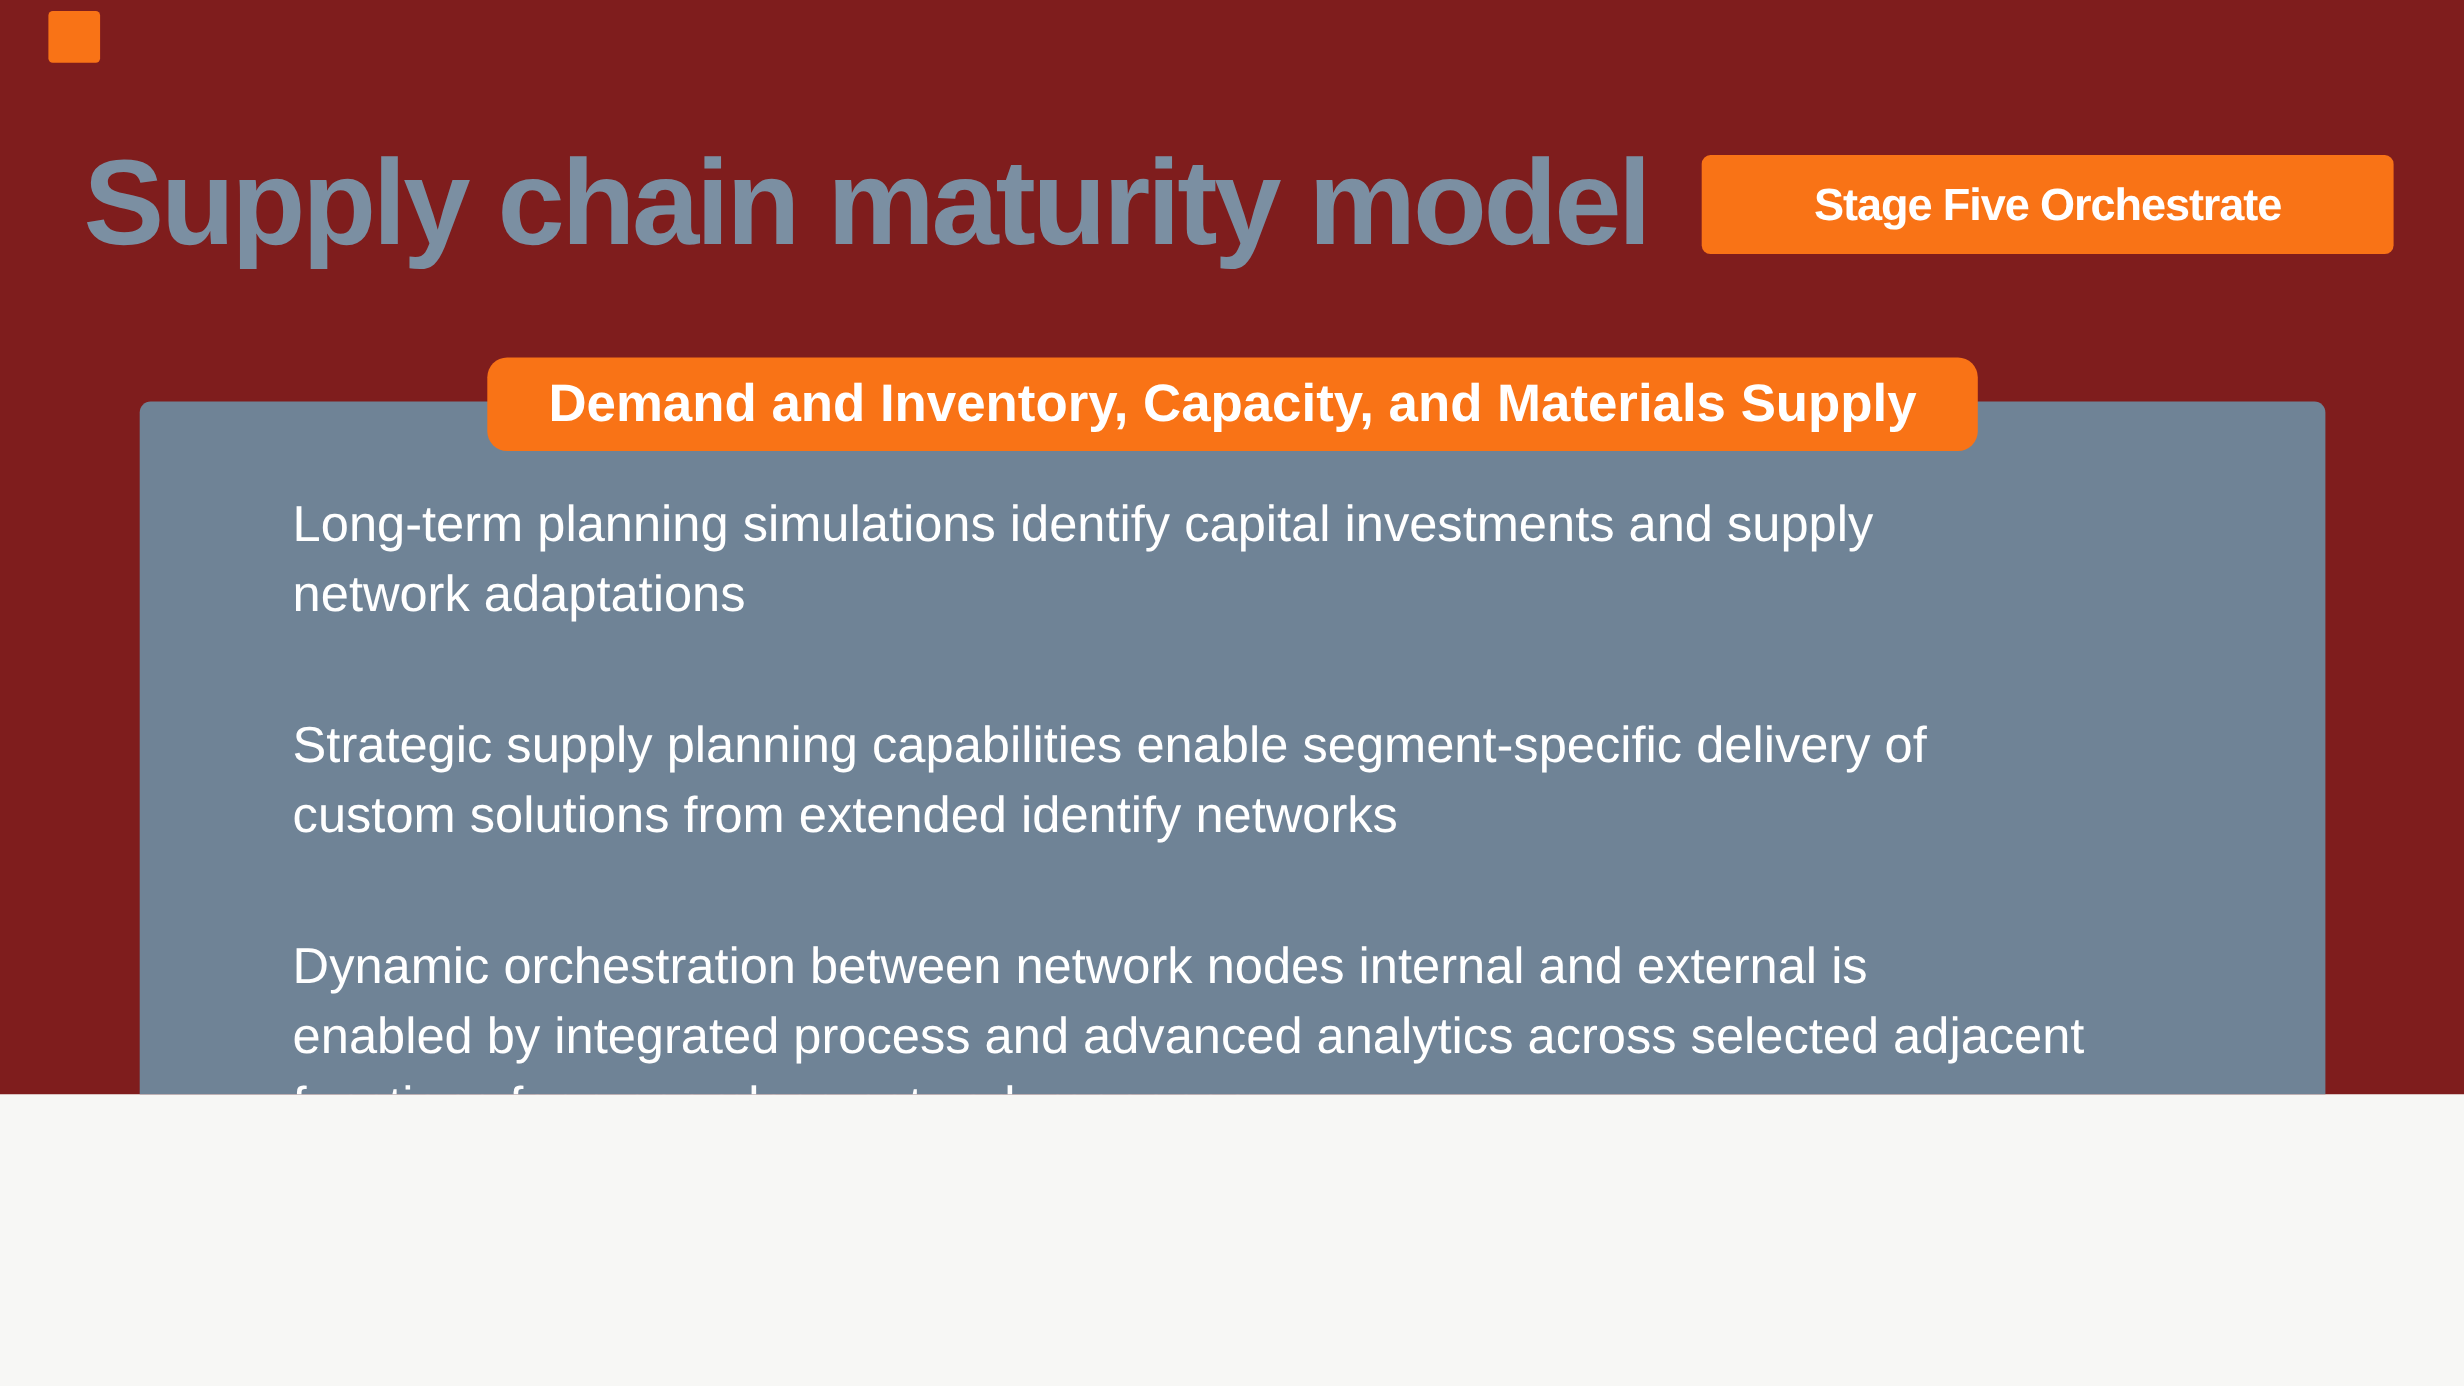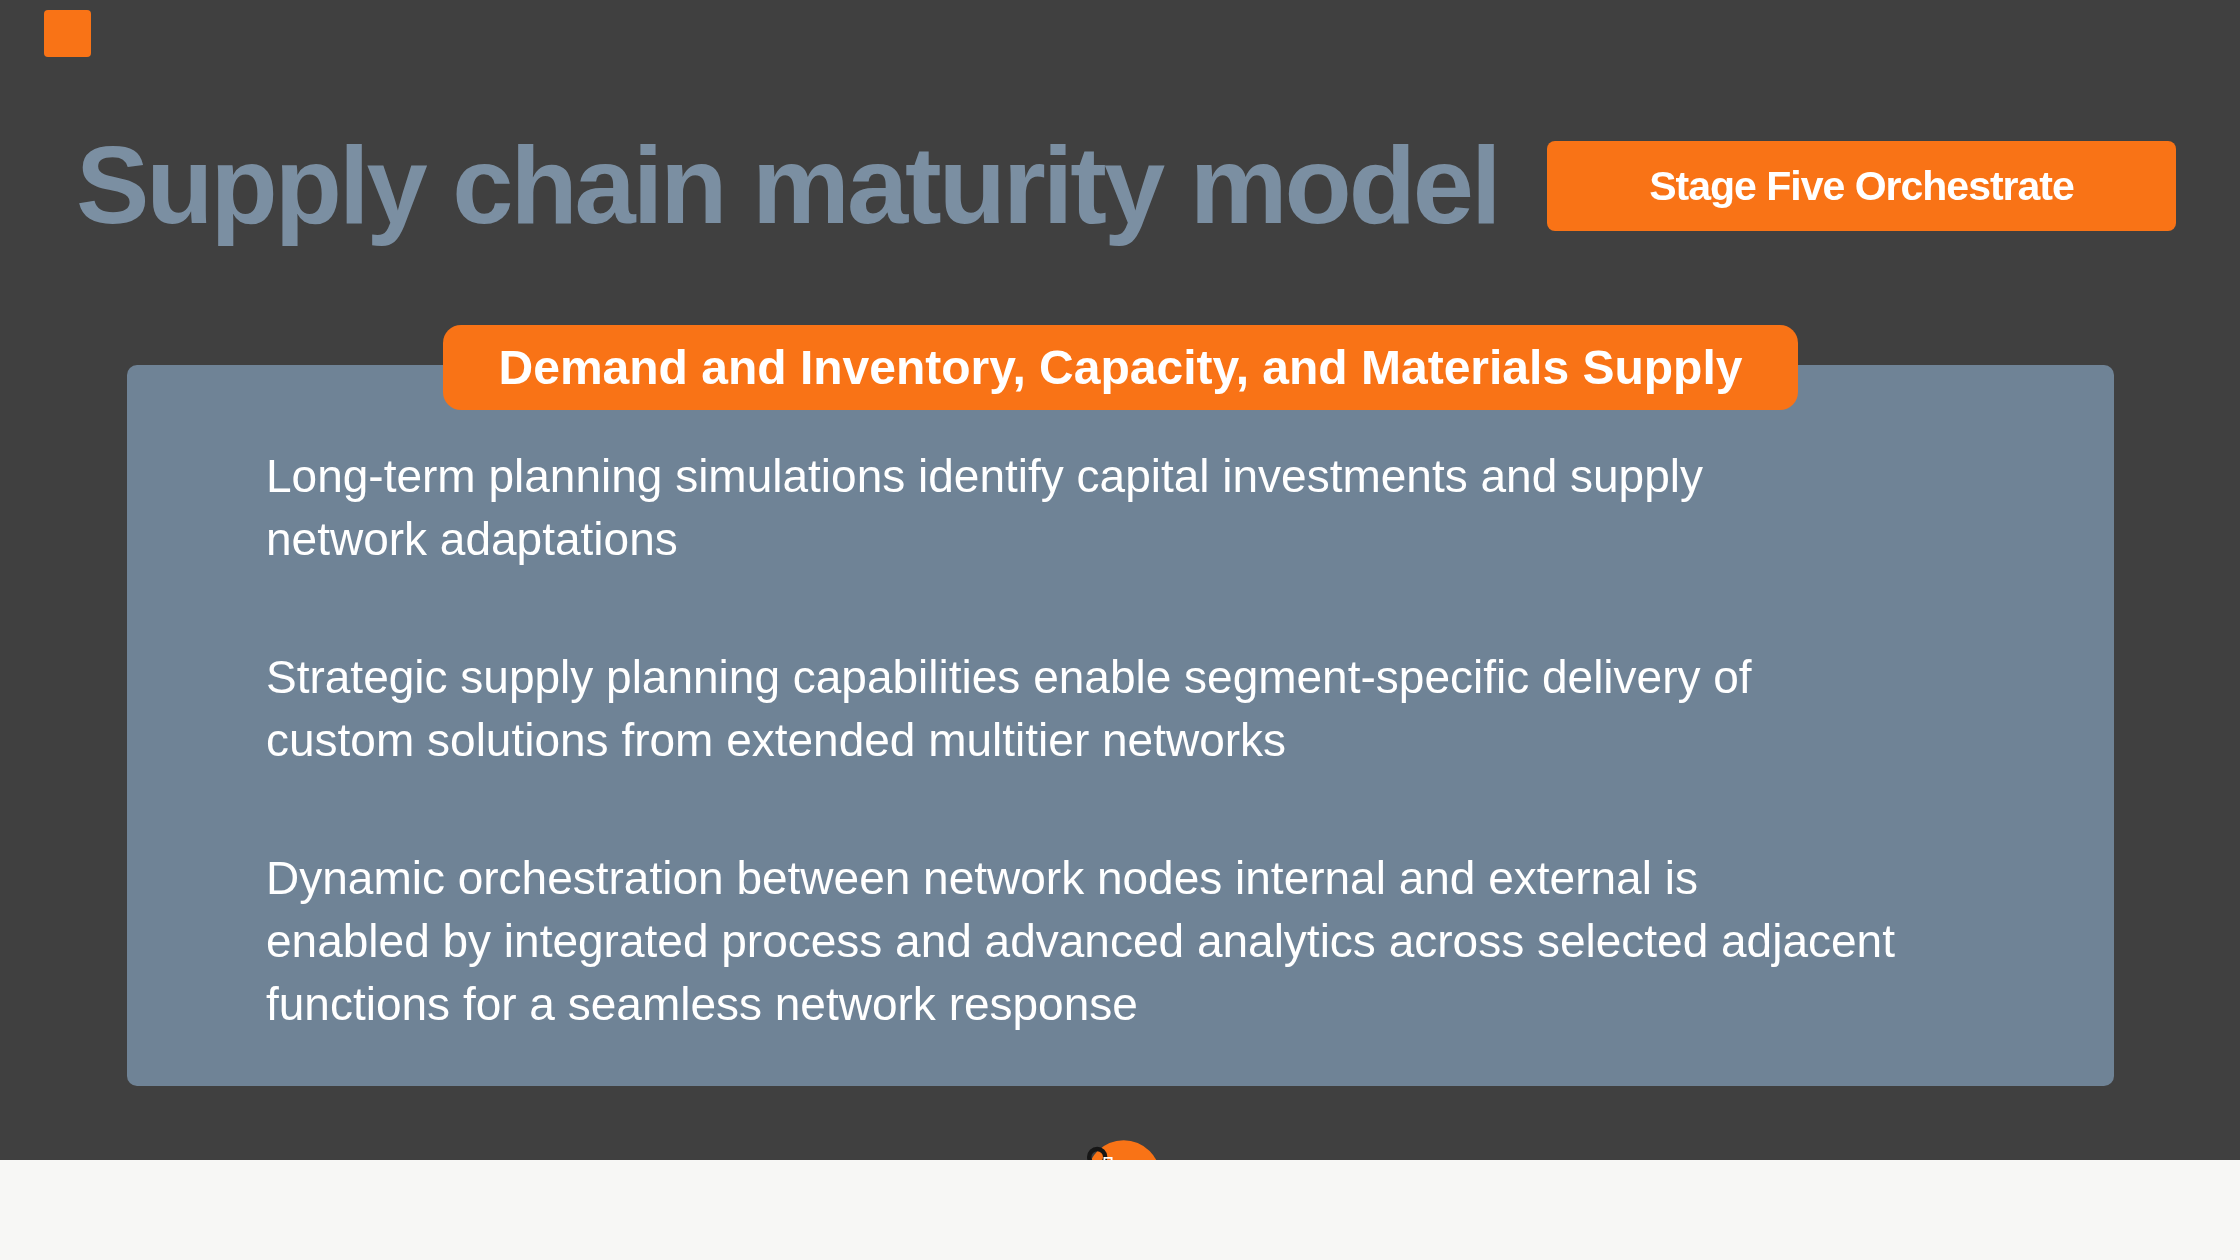--- a/index.html
+++ b/index.html
@@ -1,20 +1,20 @@
 <!DOCTYPE html>
 <html><head>
 <meta charset="utf-8">
 <style>
   html, body { margin: 0; padding: 0; background: #f7f7f5; }
   .slide {
     position: relative;
     width: 2240px;
-    height: 1160px;
-    background: #404040;
+    height: 995px;
+    background: #7f1d1d;
     overflow: hidden;
     font-family: "Liberation Sans", sans-serif;
   }
   .accent-square {
     position: absolute;
     left: 44px; top: 10px;
     width: 47px; height: 47px;
     background: #F97316;
     border-radius: 4px;
   }
@@ -102,21 +102,21 @@
   <div class="stage-badge">Stage Five Orchestrate</div>
 
   <div class="content-box"></div>
 
   <div class="banner">Demand and Inventory, Capacity, and Materials Supply</div>
 
   <div class="paragraphs">
     <p>Long-term planning simulations identify capital investments and supply
 network adaptations</p>
     <p>Strategic supply planning capabilities enable segment-specific delivery of
-custom solutions from extended multitier networks</p>
+custom solutions from extended identify networks</p>
     <p>Dynamic orchestration between network nodes internal and external is
 enabled by integrated process and advanced analytics across selected adjacent
 functions for a seamless network response</p>
   </div>
 
   <div class="logo" role="img" aria-label="ifm">
     <svg viewBox="0 0 100 100">
       <circle cx="52" cy="50" r="46" fill="#F97316"></circle>
       <circle cx="19" cy="25" r="10" fill="none" stroke="#161616" stroke-width="5.5"></circle>
       <rect x="15" y="56" width="8" height="28" fill="none" stroke="#ffffff" stroke-width="2.3"></rect>

